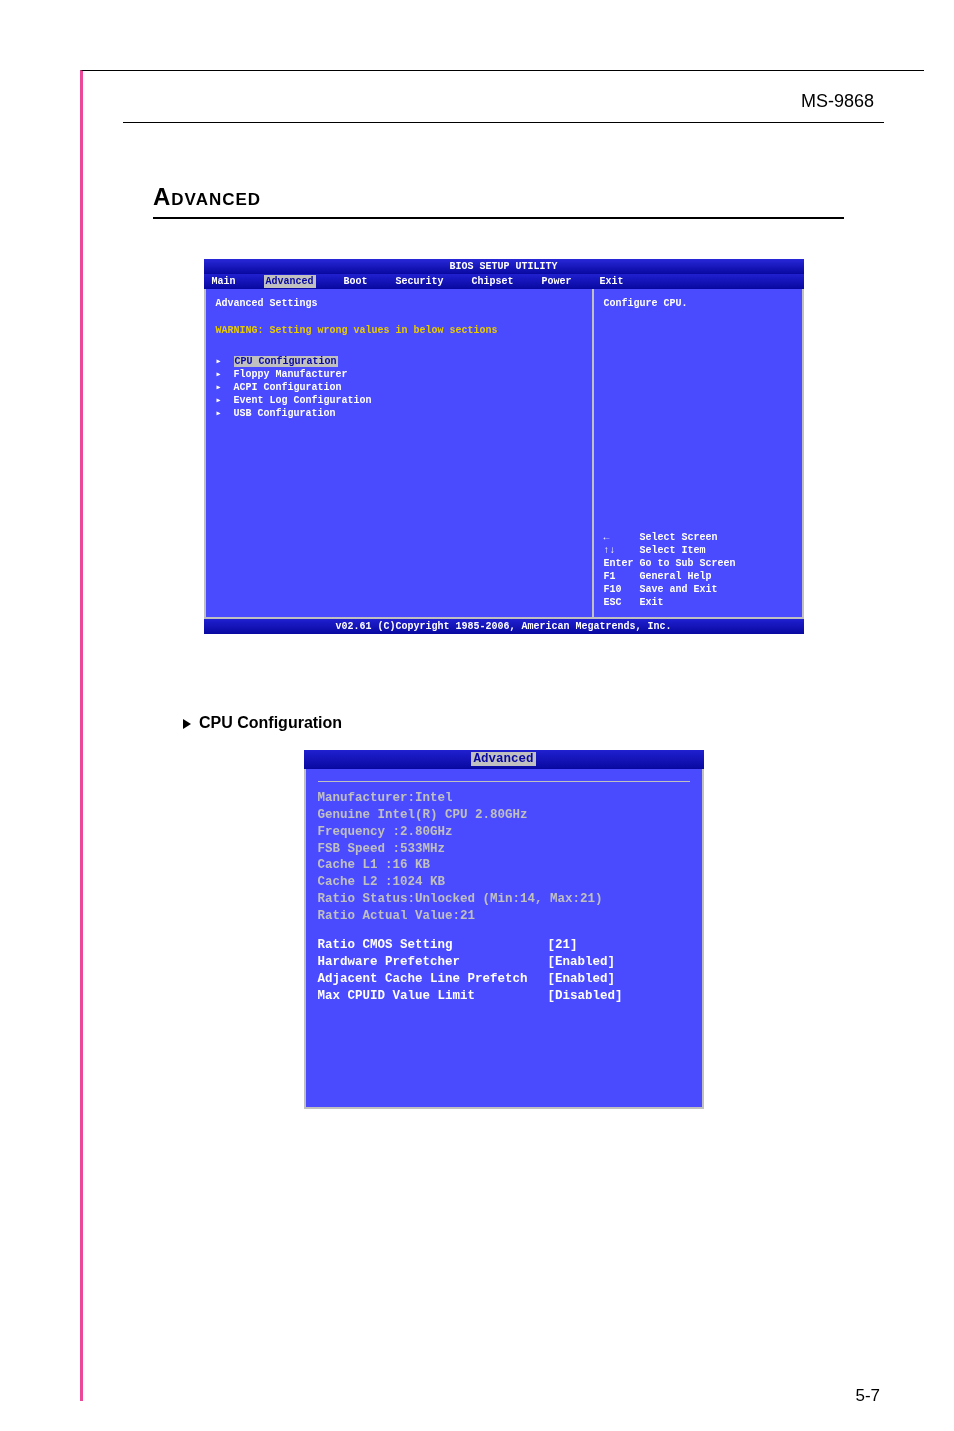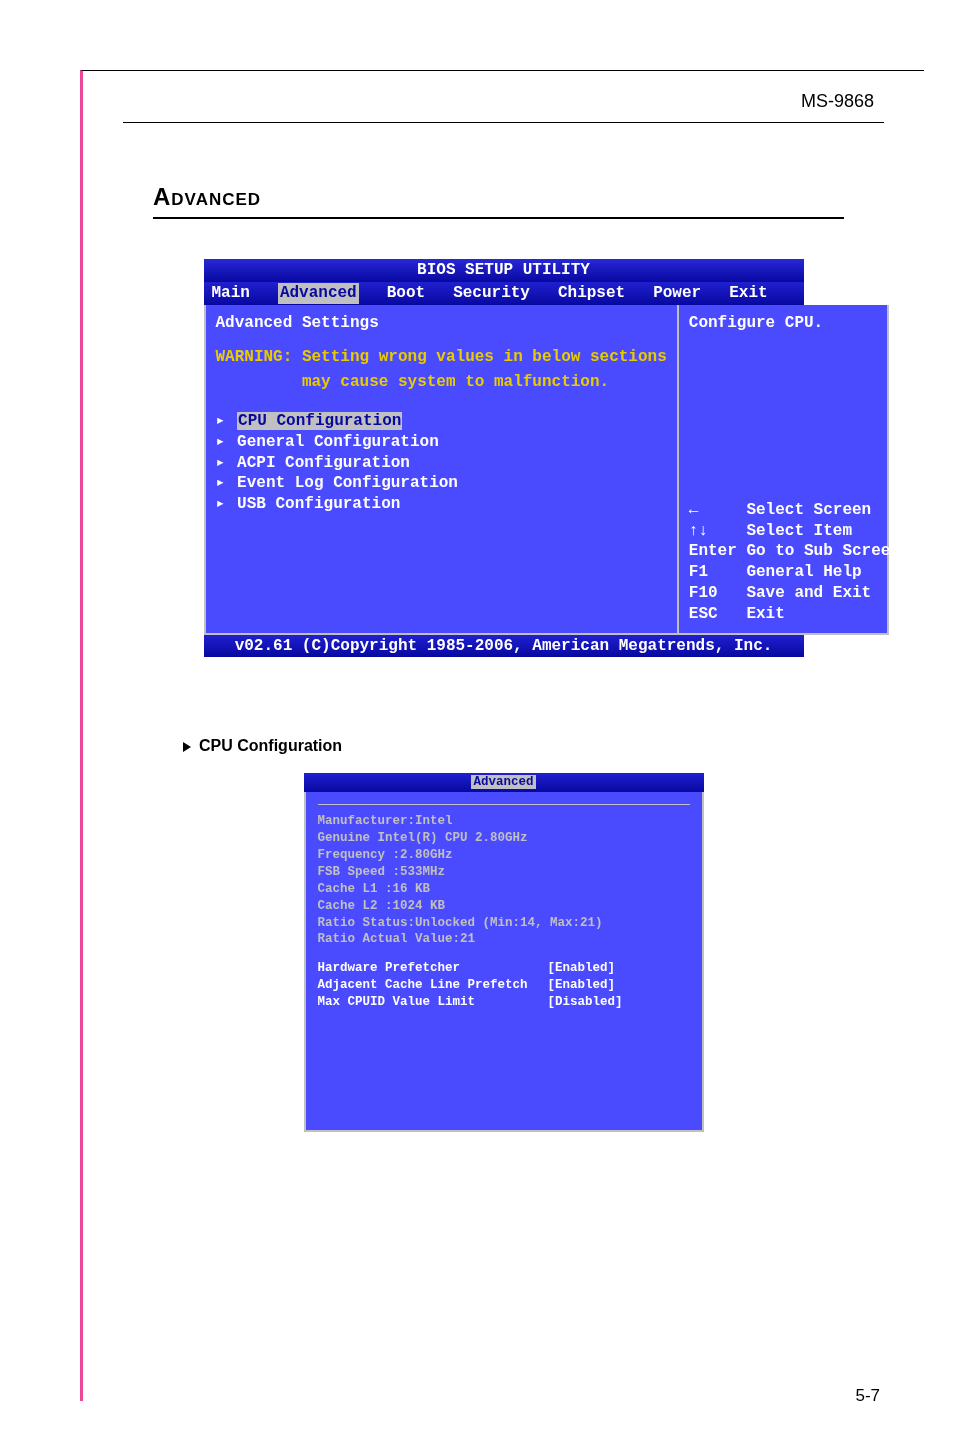--- a/index.html
+++ b/index.html
@@ -36,21 +36,21 @@
     padding-bottom: 6px;
     border-bottom: 2px solid #000;
     margin-left: 30px;
     margin-right: 40px;
     margin-bottom: 40px;
   }
   .bios-window {
     width: 600px;
     margin: 0 auto 80px auto;
     font-family: 'Courier New', monospace;
-    font-size: 16px;
+    font-size: 10px;
     font-weight: bold;
     line-height: 1.3;
   }
   .bios-title-bar {
     background: linear-gradient(to bottom, #2828d8, #0808a0);
     color: #fff;
     text-align: center;
     padding: 1px 0;
   }
   .bios-menu-bar {
@@ -180,23 +180,22 @@
       <span>Boot</span>
       <span>Security</span>
       <span>Chipset</span>
       <span>Power</span>
       <span>Exit</span>
     </div>
     <div class="bios-body">
       <div class="bios-left">
         <div class="heading">Advanced Settings</div>
         <div class="warn">WARNING: Setting wrong values in below sections</div>
-        <div class="warn" style="margin-top:-14px;">         may cause system to malfunction.</div>
         <div class="row"><span class="arrow">▸</span> <span class="item sel">CPU Configuration</span></div>
-        <div class="row"><span class="arrow">▸</span> <span class="item">General Configuration</span></div>
+        <div class="row"><span class="arrow">▸</span> <span class="item">Floppy Manufacturer</span></div>
         <div class="row"><span class="arrow">▸</span> <span class="item">ACPI Configuration</span></div>
         <div class="row"><span class="arrow">▸</span> <span class="item">Event Log Configuration</span></div>
         <div class="row"><span class="arrow">▸</span> <span class="item">USB Configuration</span></div>
       </div>
       <div class="bios-right">
         <div class="desc">Configure CPU.</div>
         <div class="keys">←     Select Screen
 ↑↓    Select Item
 Enter Go to Sub Screen
 F1    General Help
@@ -218,20 +217,24 @@
       <div>Manufacturer:Intel</div>
       <div>Genuine Intel(R) CPU 2.80GHz</div>
       <div>Frequency   :2.80GHz</div>
       <div>FSB Speed   :533MHz</div>
       <div>Cache L1    :16 KB</div>
       <div>Cache L2    :1024 KB</div>
       <div>Ratio Status:Unlocked (Min:14, Max:21)</div>
       <div style="margin-bottom:12px;">Ratio Actual Value:21</div>
 
       <div class="opt-row">
+        <span class="lbl">Ratio CMOS Setting</span>
+        <span>[21]</span>
+      </div>
+      <div class="opt-row">
         <span class="lbl">Hardware Prefetcher</span>
         <span>[Enabled]</span>
       </div>
       <div class="opt-row">
         <span class="lbl">Adjacent Cache Line Prefetch</span>
         <span>[Enabled]</span>
       </div>
       <div class="opt-row">
         <span class="lbl">Max CPUID Value Limit</span>
         <span>[Disabled]</span>

